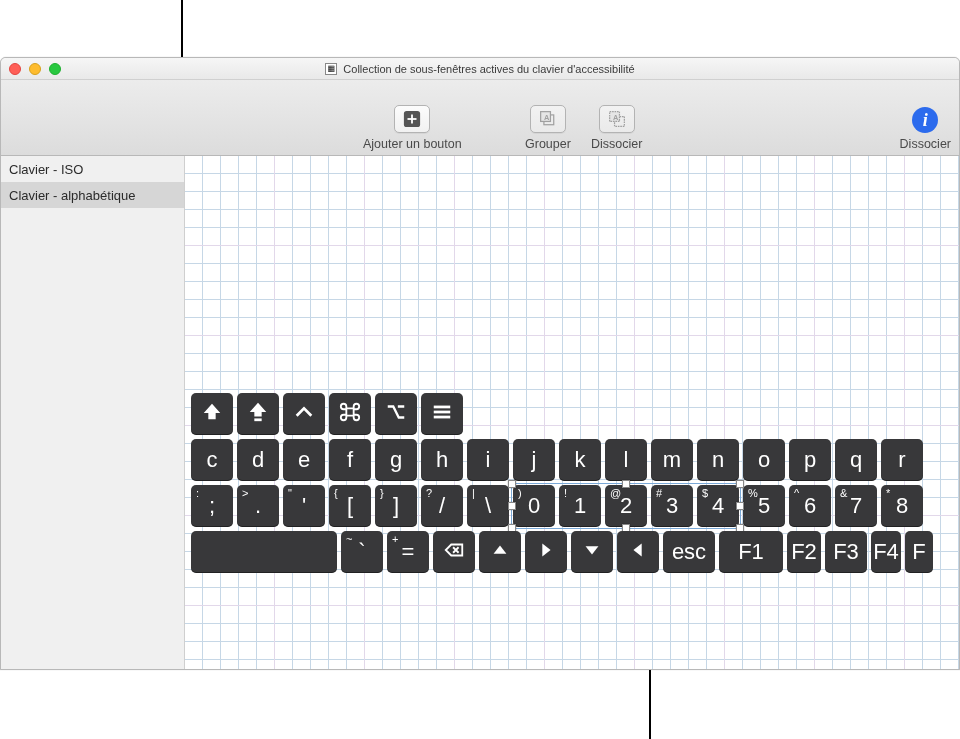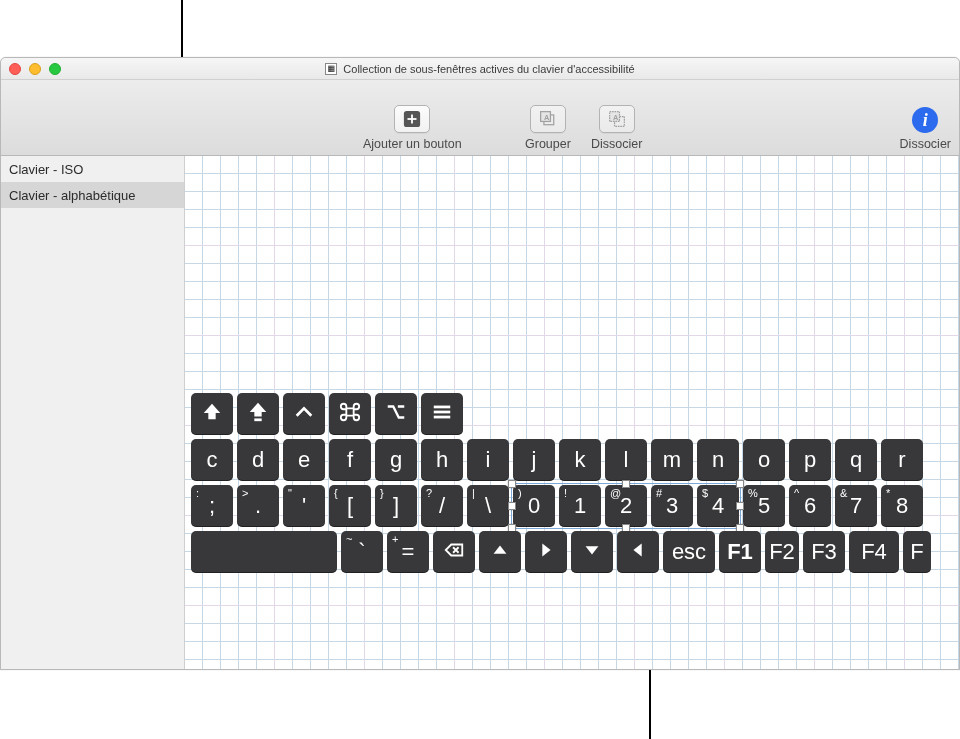--- a/index.html
+++ b/index.html
@@ -431,30 +431,30 @@
                 </svg></span>
             </div>
             <div class="key mod" style="width: 42px;">
               <span><svg viewBox="0 0 24 24">
                   <path fill="#fff" d="M7 12l9-7v14z"></path>
                 </svg></span>
             </div>
             <div class="key esc" style="width: 52px;">
               <span class="main">esc</span>
             </div>
-            <div class="key fn" style="width: 42px; font-weight: bold;">
+            <div class="key fn" style="width: 64px;">
               <span class="main">F1</span>
             </div>
             <div class="key fn" style="width: 34px;">
               <span class="main">F2</span>
             </div>
             <div class="key fn" style="width: 42px;">
               <span class="main">F3</span>
             </div>
-            <div class="key fn" style="width: 50px;">
+            <div class="key fn" style="width: 30px;">
               <span class="main">F4</span>
             </div>
             <div class="key fn" style="width: 28px;">
               <span class="main">F</span>
             </div>
           </div>
       </div>
     </div>
   </div>
 

